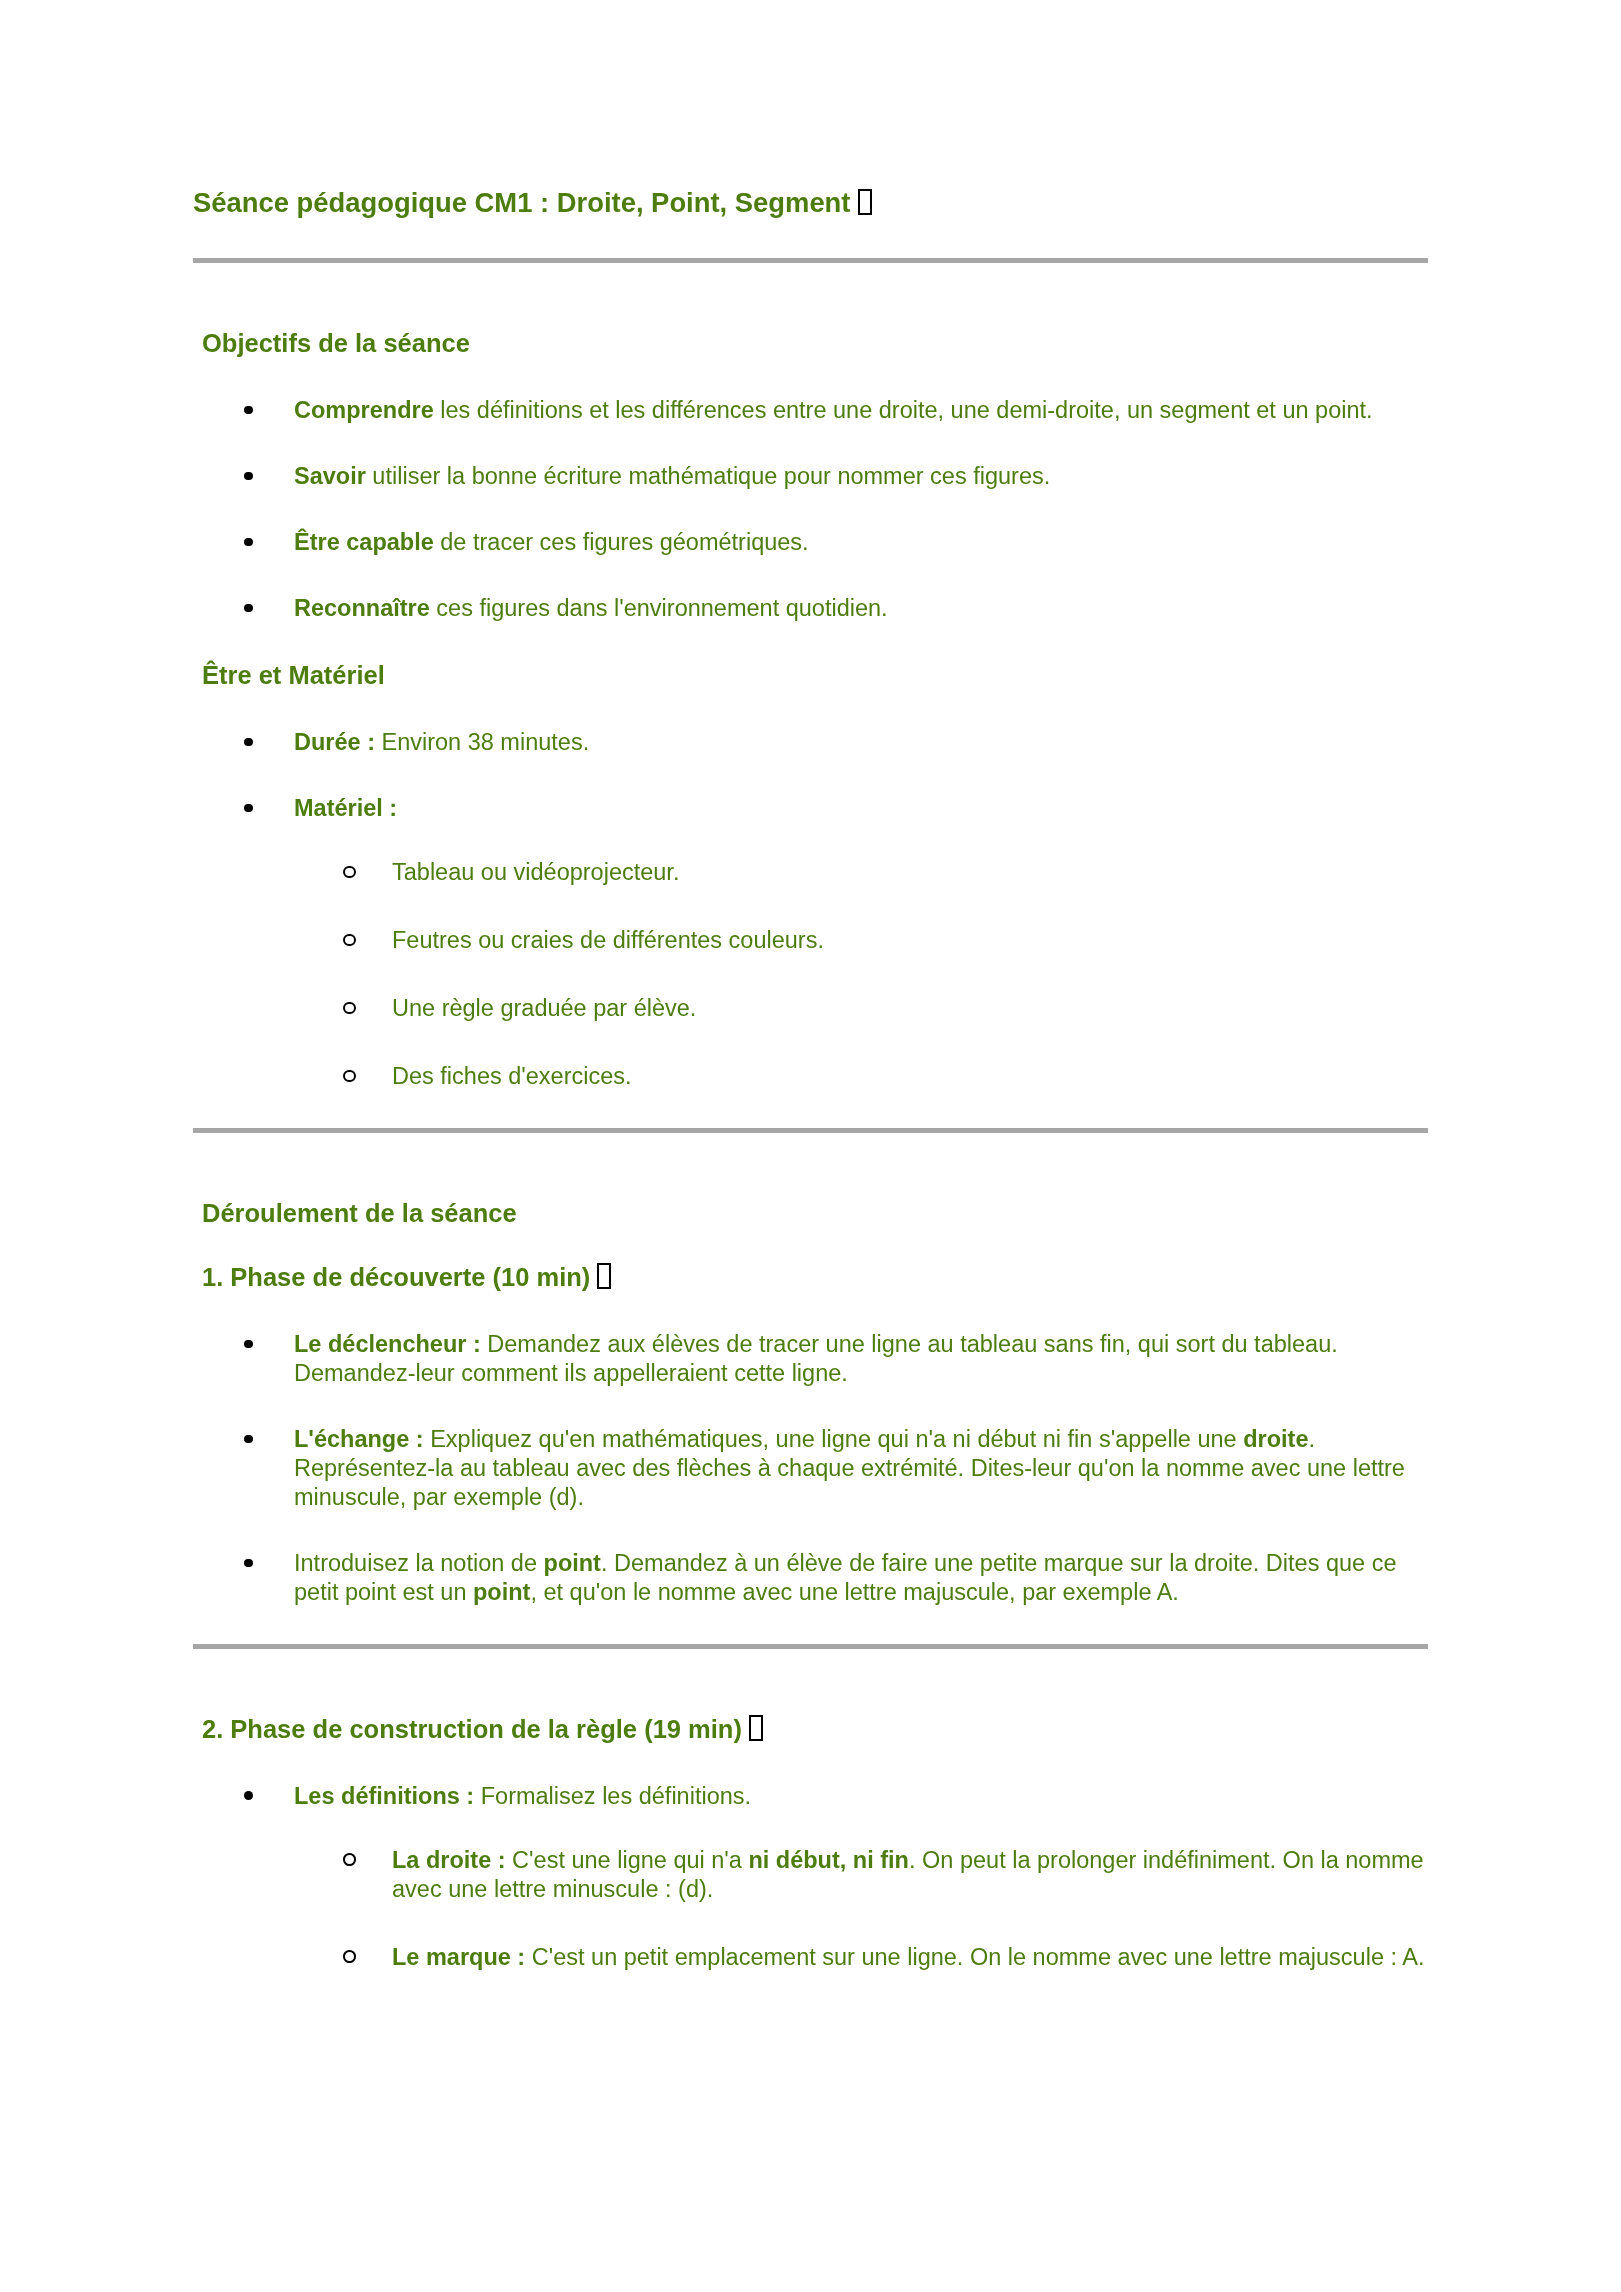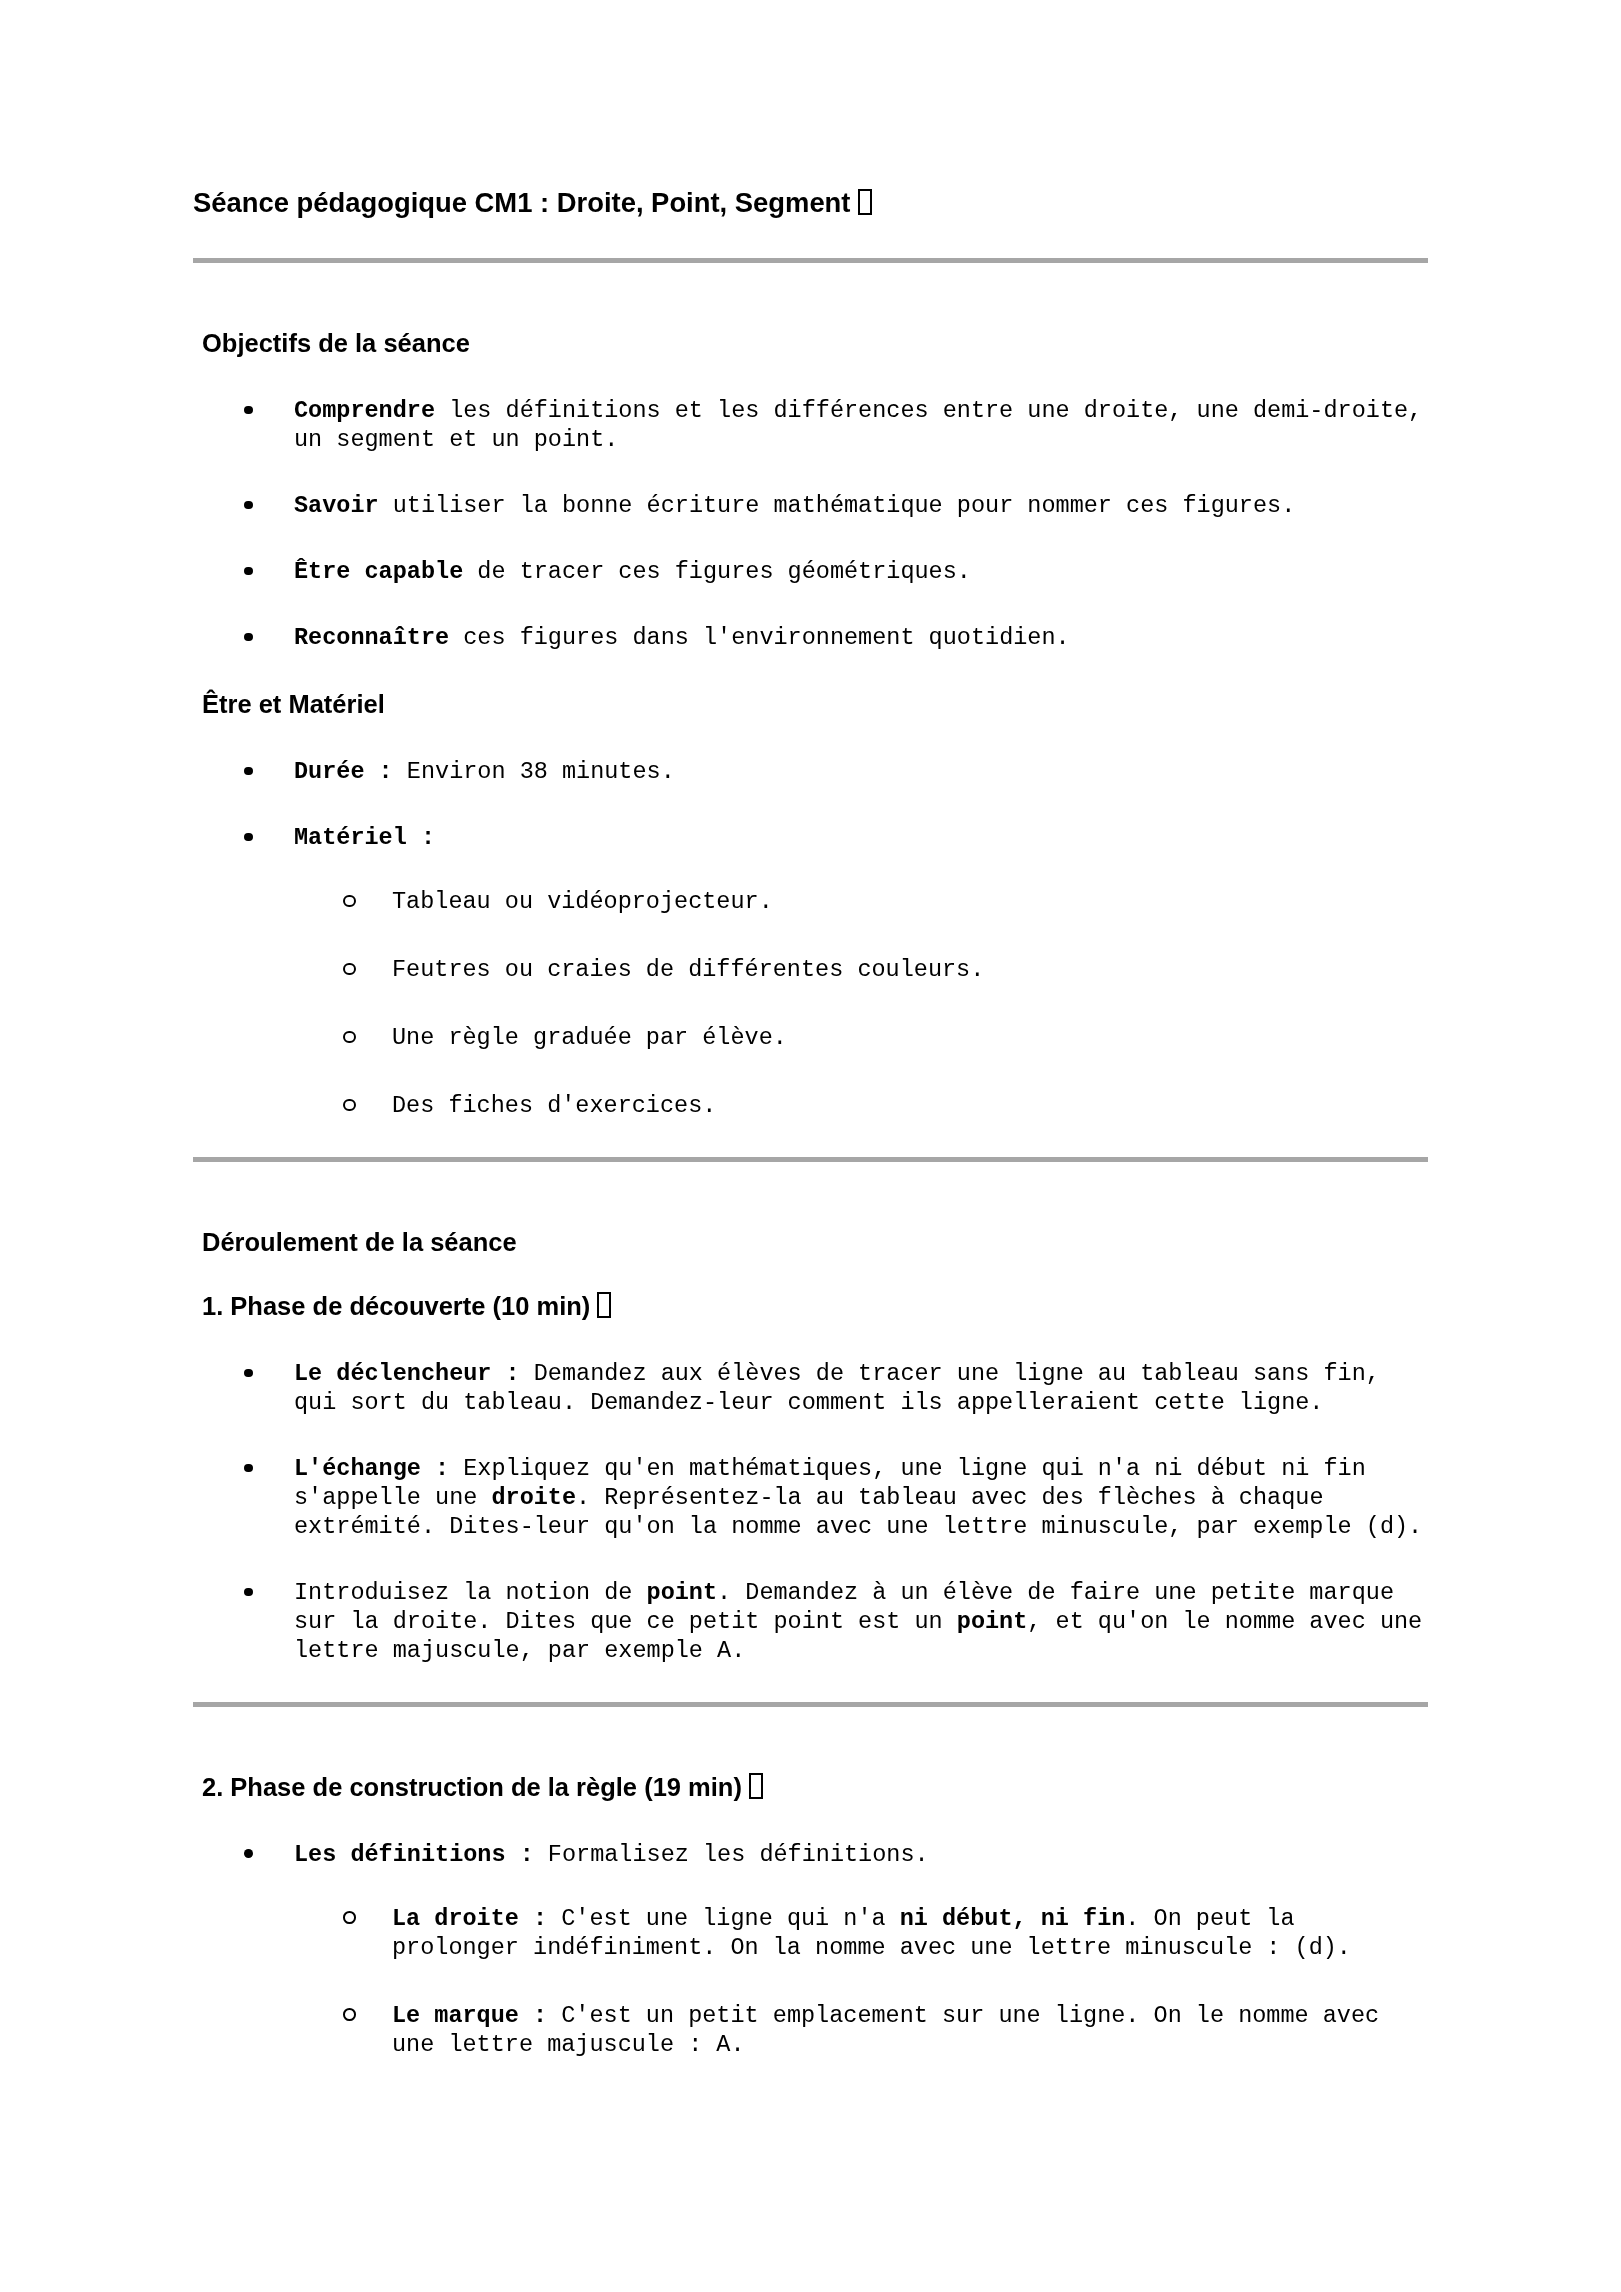--- a/index.html
+++ b/index.html
@@ -3,34 +3,34 @@
 <meta charset="utf-8">
 <title>Séance pédagogique CM1</title>
 <style>
   html,body { margin:0; padding:0; background:#ffffff; }
   .page {
     position:relative;
     width:1621px; height:2293px;
     box-sizing:border-box;
     padding:186px 193px 0 193px;
     background:#ffffff;
-    color:#000000;
+    color:#4d7c0f;
     font-family:"Liberation Sans","DejaVu Sans",sans-serif;
     overflow:hidden;
   }
   .title { margin:0; font-size:27.4px; line-height:33px; font-weight:700; }
   .rule  { height:4.9px; border:0; margin:0; background:#a6a6a6; }
   .mt-rule-a { margin-top:39px; }
   .mt-rule-b { margin-top:11.8px; }
   .mt-rule-c { margin-top:5.9px; }
   .h2, .h3 { margin:9px; font-size:25.5px; line-height:31px; font-weight:700; }
   .mt-66 { margin-top:65px; }
   .mt-34 { margin-top:33px; }
   ul.l1 { list-style:none; margin:37px 0 0 0; padding:0; font-size:23.5px; line-height:29px; }
-  ul.l1 > li { position:relative; padding-left:101px; margin:0 0 37px 0;font-family:Liberation Mono, monospace; }
+  ul.l1 > li { position:relative; padding-left:101px; margin:0 0 37px 0; }
   ul.l2 { list-style:none; margin:35px 0 0 0; padding:0; }
   ul.l2 > li { position:relative; padding-left:98px; margin:5px 0 39px 0; }
   ul.l2 > li:last-child { margin-bottom:0; }
   .dot  { position:absolute; left:51px; top:9.8px; width:8.8px; height:8.8px; background:#000; border-radius:50%; }
   .ring { position:absolute; left:49px; top:7.8px; width:12.7px; height:12.7px; box-sizing:border-box;
           border:2px solid #000; border-radius:50%; background:transparent; }
   b { font-weight:700; }
   .tofu { display:inline-block; box-sizing:border-box; width:13.7px; height:25.5px;
           border:2px solid #000; vertical-align:-2.9px; }
 </style>

